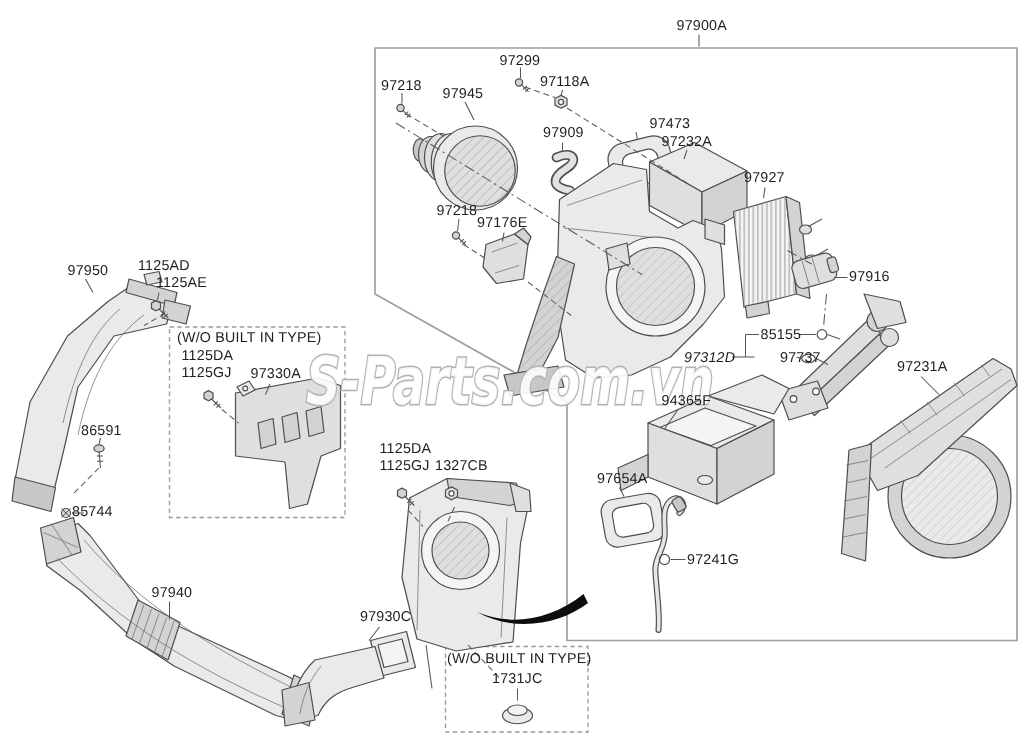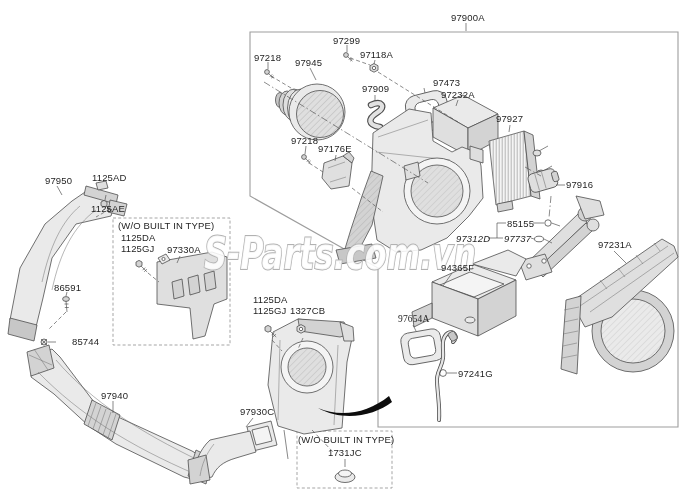--- a/index.html
+++ b/index.html
@@ -322,35 +322,35 @@
       <div class="lbl" style="left: 295px; top: 57px;">97945</div>
       <div class="lbl" style="left: 360px; top: 49px;">97118A</div>
       <div class="lbl" style="left: 362px; top: 83px;">97909</div>
       <div class="lbl" style="left: 433px; top: 77px;">97473</div>
       <div class="lbl" style="left: 441px; top: 89px;">97232A</div>
       <div class="lbl" style="left: 496px; top: 113px;">97927</div>
       <div class="lbl" style="left: 291px; top: 135px;">97218</div>
       <div class="lbl" style="left: 318px; top: 143px;">97176E</div>
       <div class="lbl" style="left: 566px; top: 179px;">97916</div>
       <div class="lbl" style="left: 507px; top: 218px;">85155</div>
-      <div class="lbl" style="left: 504px; top: 233px; font-style: italic;">97737</div>
+      <div class="lbl" style="left: 520px; top: 233px;">97737</div>
       <div class="lbl" style="left: 456px; top: 233px; font-style: italic;">97312D</div>
       <div class="lbl" style="left: 441px; top: 262px;">94365F</div>
       <div class="lbl" style="left: 598px; top: 239px;">97231A</div>
       <div class="lbl" style="left: 45px; top: 175px;">97950</div>
       <div class="lbl" style="left: 92px; top: 172px;">1125AD</div>
-      <div class="lbl" style="left: 91px; top: 183px; margin-top: 20px;">1125AE</div>
+      <div class="lbl" style="left: 104px; top: 183px;">1125AE</div>
       <div class="lbl" style="left: 54px; top: 282px;">86591</div>
-      <div class="lbl" style="left: 72px; top: 336px;">85744</div>
+      <div class="lbl" style="left: 48px; top: 336px;">85744</div>
       <div class="lbl" style="left: 101px; top: 390px;">97940</div>
       <div class="lbl" style="left: 240px; top: 406px;">97930C</div>
       <div class="lbl" style="left: 253px; top: 294px;">1125DA</div>
       <div class="lbl" style="left: 253px; top: 305px;">1125GJ</div>
       <div class="lbl" style="left: 290px; top: 305px;">1327CB</div>
-      <div class="lbl" style="left: 398px; top: 314px; font-family: Liberation Serif, serif;">97654A</div>
+      <div class="lbl" style="left: 398px; top: 314px;">97654A</div>
       <div class="lbl" style="left: 458px; top: 368px;">97241G</div>
       <div class="lbl" style="left: 118px; top: 220px;">(W/O BUILT IN TYPE)</div>
       <div class="lbl" style="left: 121px; top: 232px;">1125DA</div>
       <div class="lbl" style="left: 121px; top: 243px;">1125GJ</div>
       <div class="lbl" style="left: 167px; top: 244px;">97330A</div>
       <div class="lbl" style="left: 298px; top: 434px;">(W/O BUILT IN TYPE)</div>
       <div class="lbl" style="left: 328px; top: 447px;">1731JC</div>
     </div>
 
 </div>

